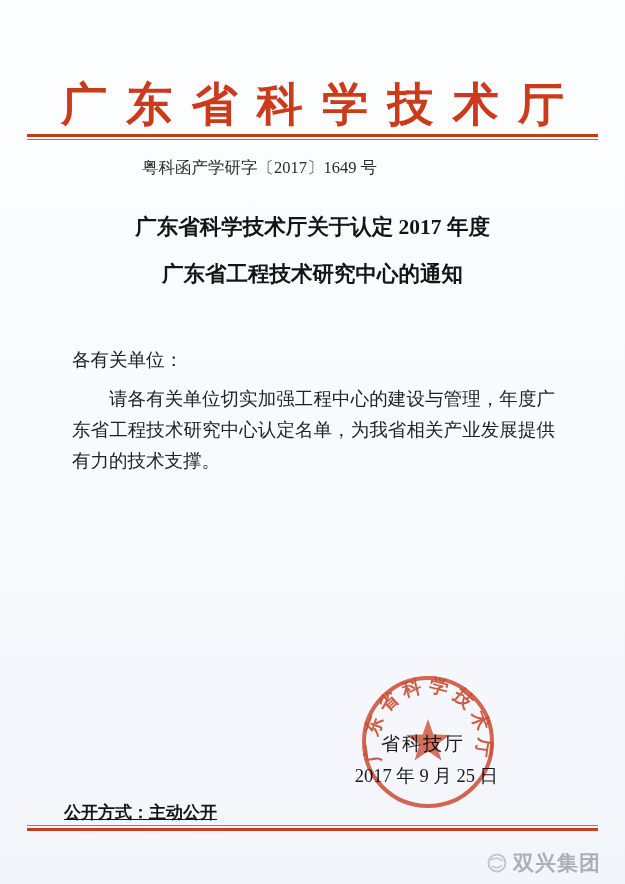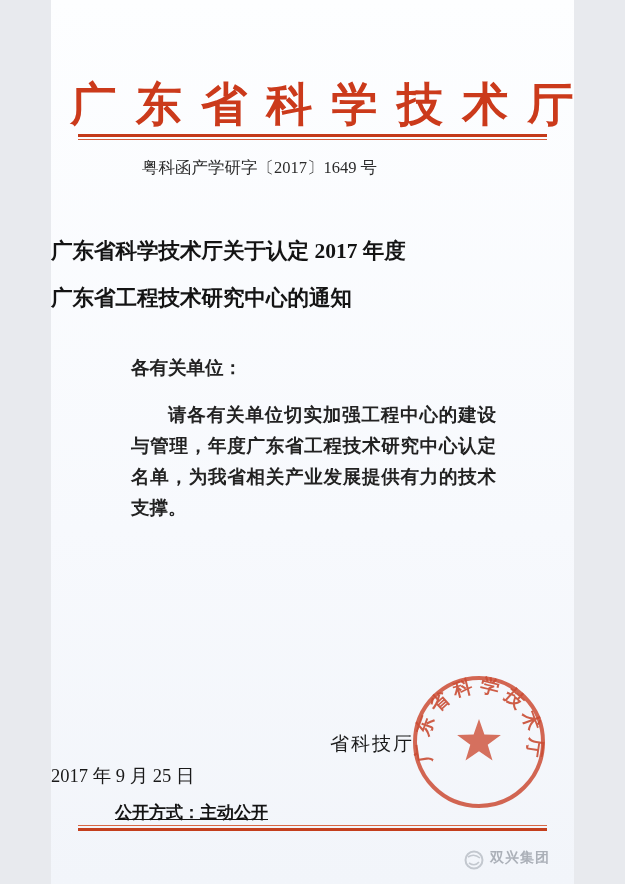--- a/index.html
+++ b/index.html
@@ -2,21 +2,21 @@
 <html><head>
 <meta charset="utf-8">
 <style>
   html, body { margin: 0; padding: 0; }
   body {
     background: #e8eaee;
     font-family: "Liberation Serif", "DejaVu Serif", serif;
   }
   .page {
     position: relative;
-    width: 523px;
+    width: 625px;
     height: 884px;
     margin: 0 auto;
     background: linear-gradient(180deg, #fdfeff 0%, #f7f9fd 60%, #f2f5fa 100%);
     overflow: hidden;
     color: #1e1e1e;
   }
   
   .agency-name {
     position: absolute;
     top: 74px; left: 0; right: 0;
@@ -39,52 +39,53 @@
     position: absolute;
     top: 157px; left: 0; right: 106px;
     text-align: center;
     font-size: 16.5px;
     color: #2b2b2b;
     white-space: nowrap;
   }
   
   .doc-title {
     position: absolute;
-    top: 228px; left: 0; right: 0;
+    top: 204px; left: 0; right: 0;
+    text-align: center;
     font-size: 21.5px;
     font-weight: bold;
     line-height: 47px;
     color: #141414;
   }
   
   .body-text {
     position: absolute;
     top: 337px; left: 64px; right: 62px;
     font-size: 18.5px;
     line-height: 31px;
     text-align: justify;
     color: #222;
   }
-  .body-text p { margin: 16px; font-weight: bold; }
+  .body-text p { margin: 8px; }
   .body-text p.indent { text-indent: 2em; }
   
   .sig-authority {
     position: absolute;
     top: 731px; left: 0; right: 160px;
     text-align: right;
     font-size: 19px;
     letter-spacing: 2px;
     color: #1a1a1a;
     white-space: nowrap;
     padding-left: 28px;
   }
   .sig-date {
     position: absolute;
     top: 763px; left: 0; right: 127px;
-    text-align: left;
+    text-align: right;
     font-size: 18.5px;
     color: #1a1a1a;
     white-space: nowrap;
   }
   .seal {
     position: absolute;
     top: 671px; left: 357px;
     width: 142px; height: 142px;
     mix-blend-mode: multiply;
     opacity: 0.92;
@@ -103,25 +104,25 @@
     position: absolute;
     top: 825px; left: 27px; right: 27px;
     height: 2px;
     border-top: 1px solid #d86744;
     border-bottom: 3px solid #c43f1d;
   }
   .watermark {
     position: absolute;
     top: 849px; right: 24px;
     display: flex;
-    align-items: flex-start;
+    align-items: center;
     gap: 5px;
     color: #abb0b8;
     font-family: "Liberation Sans", "DejaVu Sans", sans-serif;
-    font-size: 14px;
+    font-size: 21px;
     font-weight: bold;
     letter-spacing: 1px;
   }
   .watermark svg { display: block; }
 </style>
 </head>
 <body>
 
 <div class="page">
 

